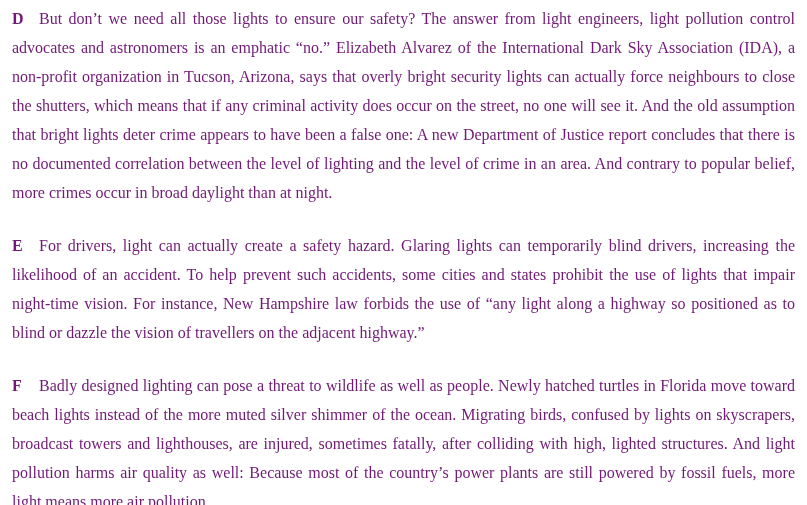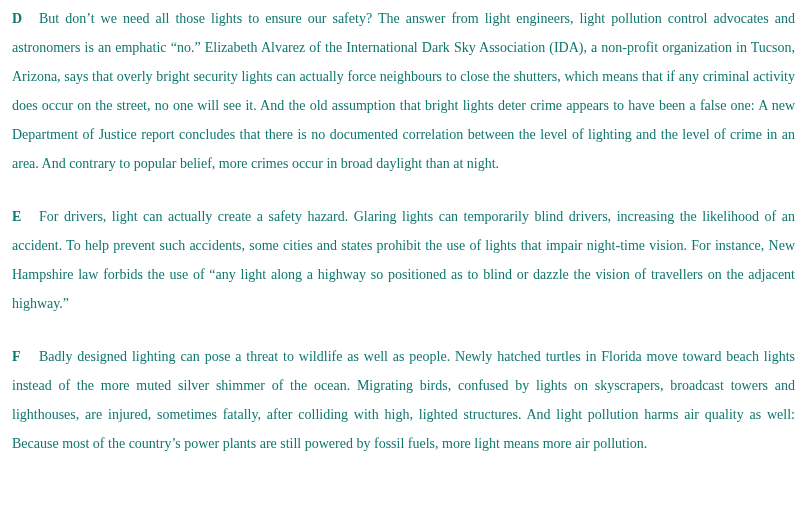--- a/index.html
+++ b/index.html
@@ -9,23 +9,23 @@
     width: 807px;
     height: 505px;
     overflow: hidden;
   }
   .page {
     box-sizing: border-box;
     width: 807px;
     height: 505px;
     padding: 4px 12px 0 12px;
     font-family: "Liberation Serif", "DejaVu Serif", serif;
-    font-size: 14px;
+    font-size: 16px;
     line-height: 29px;
-    color: #0f766e;
+    color: #701a75;
     background: #ffffff;
   }
   .para {
     margin: 0 0 24px 0;
     text-align: justify;
   }
   .para-label {
     display: inline-block;
     width: 27px;
     font-weight: bold;

